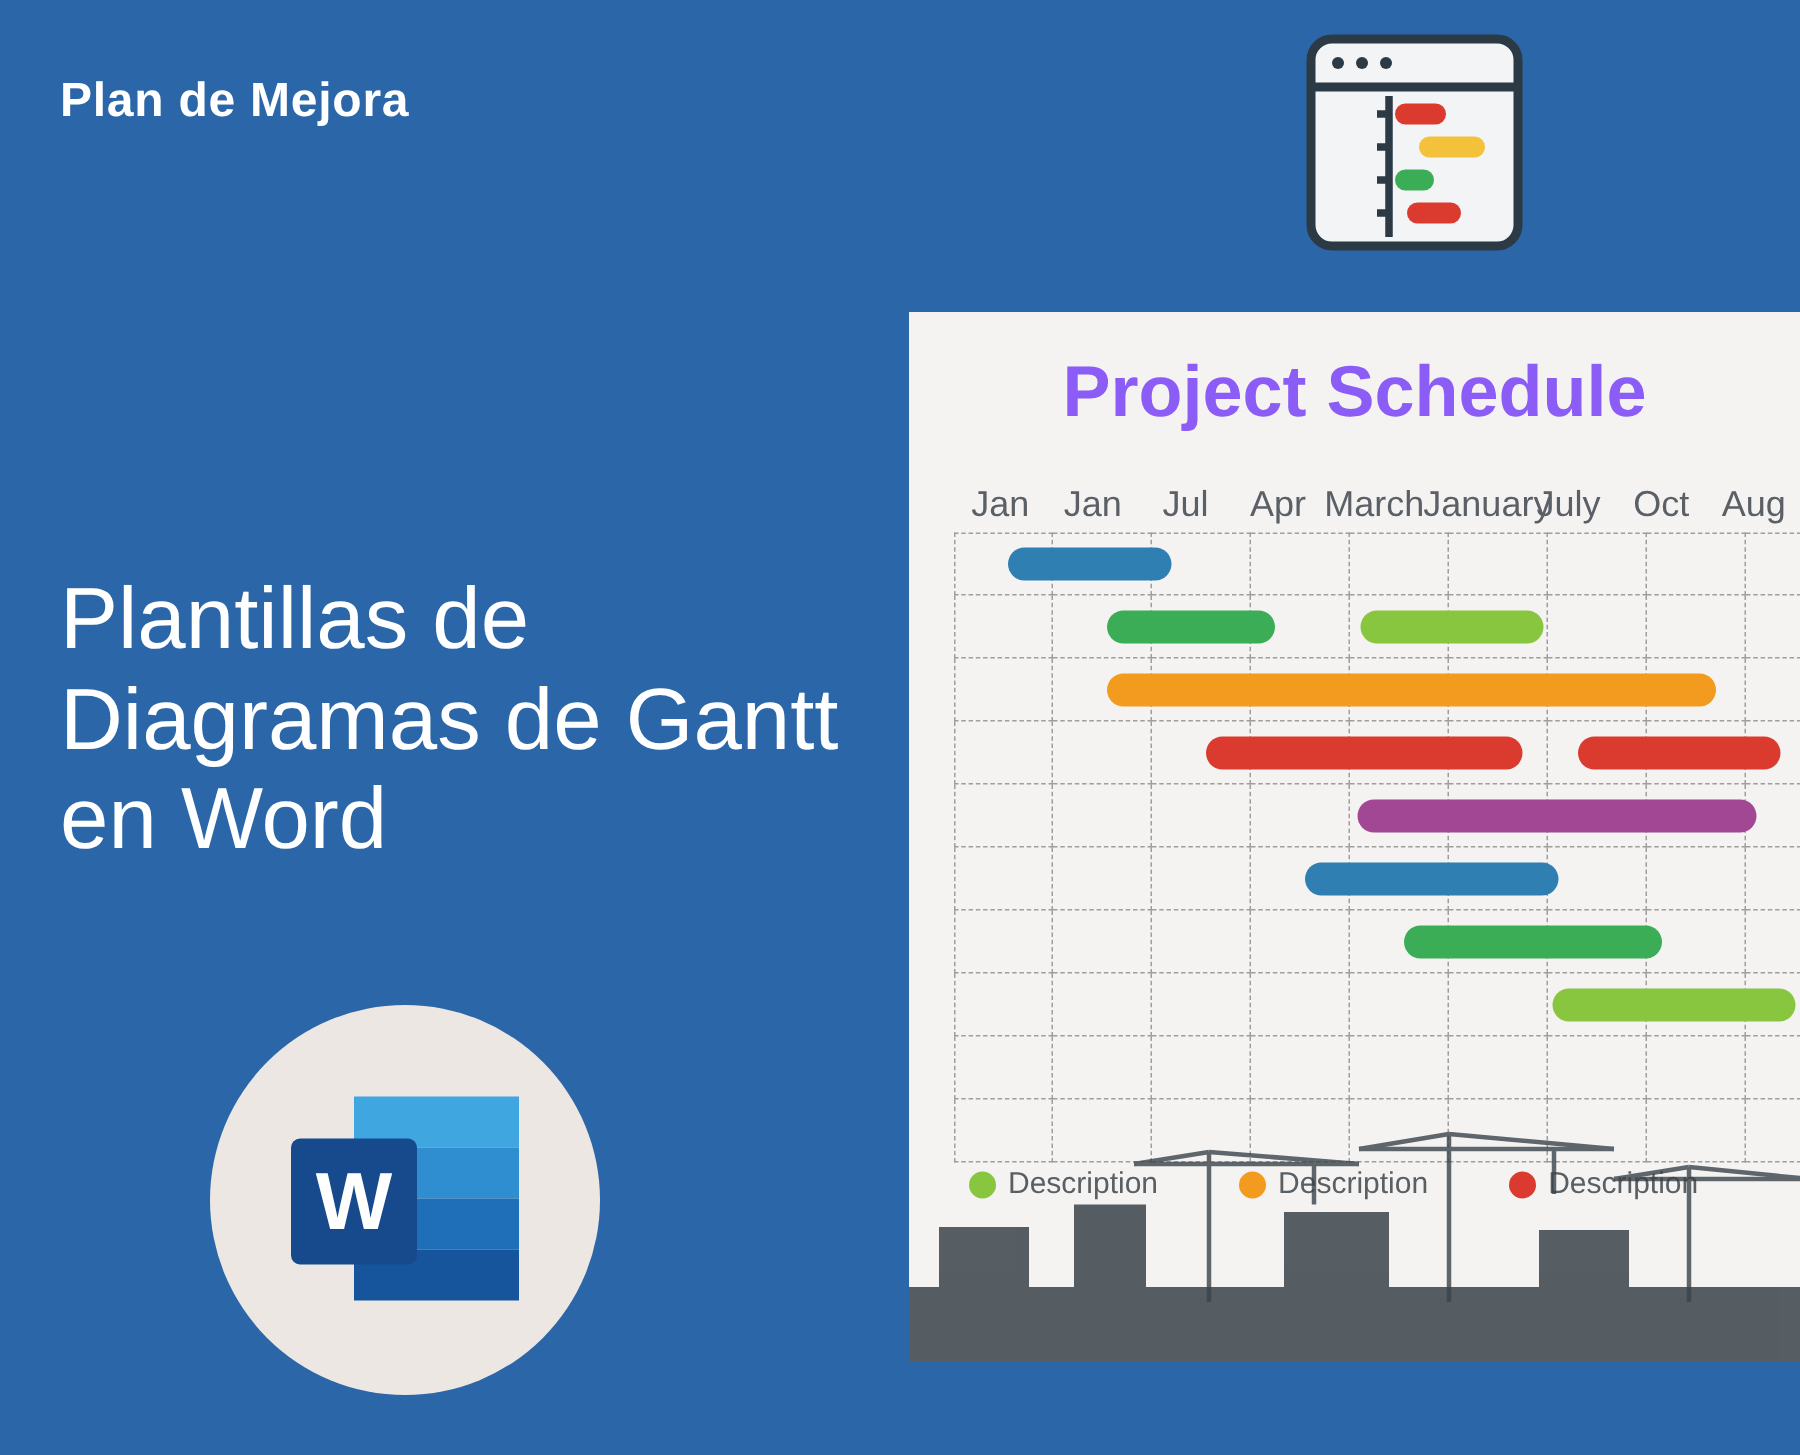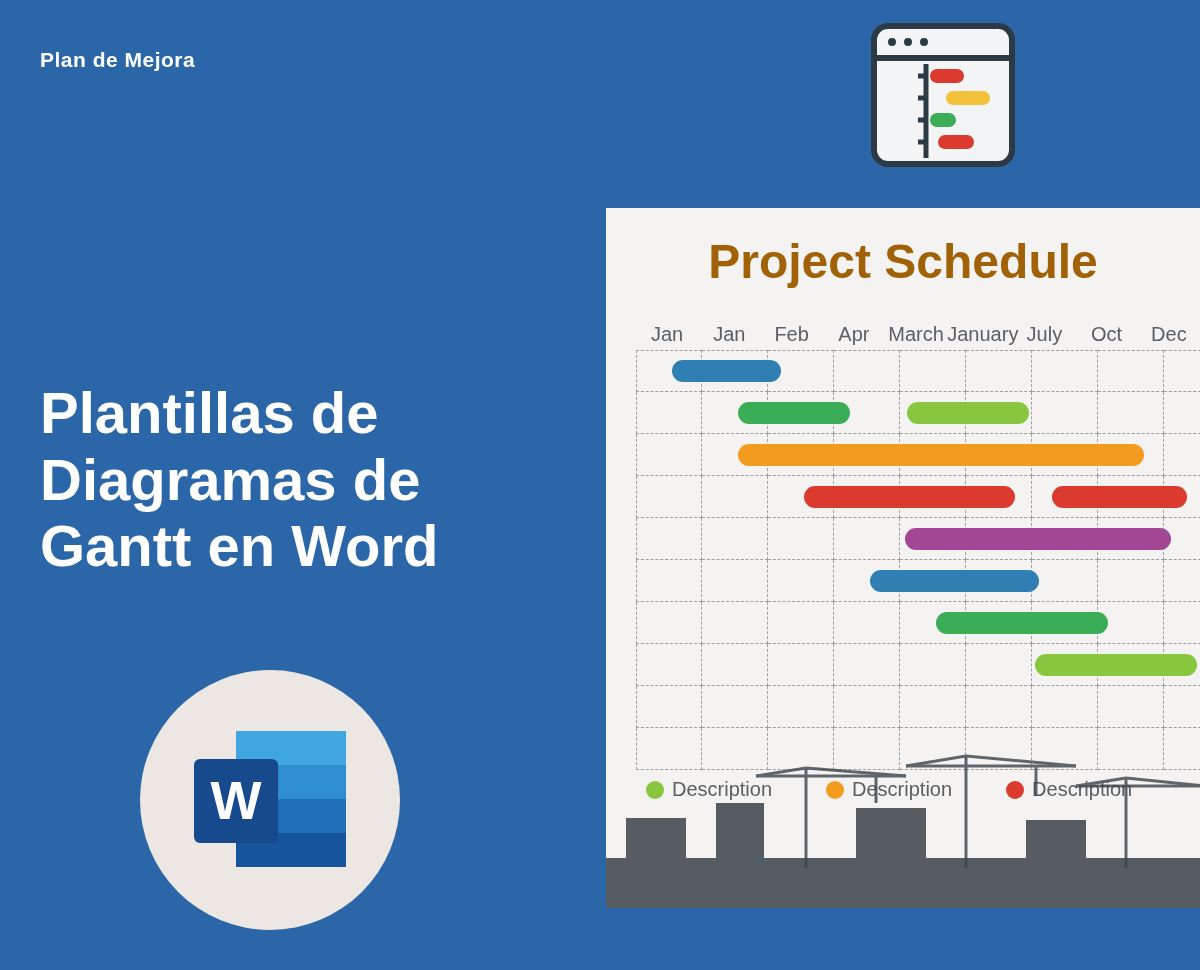--- a/index.html
+++ b/index.html
@@ -22,34 +22,34 @@
     gap: 12px;
     color: #fff;
   }
   .logo-mark {
     width: 92px;
     height: 78px;
     position: relative;
   }
   .logo-mark svg { display:block; }
   .logo-text {
-    font-size: 21px;
+    font-size: 32px;
     font-weight: 600;
     letter-spacing: .5px;
   }
 
   
   .title {
     position: absolute;
     left: 40px;
     top: 380px;
     color: #fff;
     font-size: 58px;
     line-height: 1.15;
-    font-weight: 700;
+    font-weight: 400;
     max-width: 520px;
   }
 
   
   .word-badge {
     position: absolute;
     left: 140px;
     top: 670px;
     width: 260px;
     height: 260px;
@@ -76,29 +76,29 @@
     width: 594px;
     height: 700px;
     background: #f4f3f2;
     color: #53585c;
     overflow: hidden;
   }
   .card-title {
     text-align: center;
     font-size: 48px;
     font-weight: 600;
-    color: #a16207;
+    color: #8b5cf6;
     padding: 26px 0 34px;
     font-family: "Comic Sans MS", "Segoe UI", sans-serif;
   }
 
   .gantt {
     position: relative;
     margin-left: 30px;
-    font-size: 20px;
+    font-size: 24px;
     color: #5b6067;
   }
   .gantt-months {
     display: flex;
   }
   .gantt-months .m {
     width: 66px;
     text-align: center;
     font-weight: 500;
   }
@@ -191,27 +191,27 @@
   </svg>
 </div>
 
 <div class="card">
   <div class="card-title">Project Schedule</div>
 
   <div class="gantt">
     <div class="gantt-months" id="gantt-months">
         <div class="m">Jan</div>
         <div class="m">Jan</div>
-        <div class="m">Feb</div>
+        <div class="m">Jul</div>
         <div class="m">Apr</div>
         <div class="m">March</div>
         <div class="m">January</div>
         <div class="m">July</div>
         <div class="m">Oct</div>
-        <div class="m">Dec</div>
+        <div class="m">Aug</div>
       </div>
     <div class="gantt-grid" id="gantt-grid" style="height: 420px;">
         <div class="cell row0 col0" style="left: 0px; top: 0px;"></div>
         <div class="cell row0" style="left: 66px; top: 0px;"></div>
         <div class="cell row0" style="left: 132px; top: 0px;"></div>
         <div class="cell row0" style="left: 198px; top: 0px;"></div>
         <div class="cell row0" style="left: 264px; top: 0px;"></div>
         <div class="cell row0" style="left: 330px; top: 0px;"></div>
         <div class="cell row0" style="left: 396px; top: 0px;"></div>
         <div class="cell row0" style="left: 462px; top: 0px;"></div>

